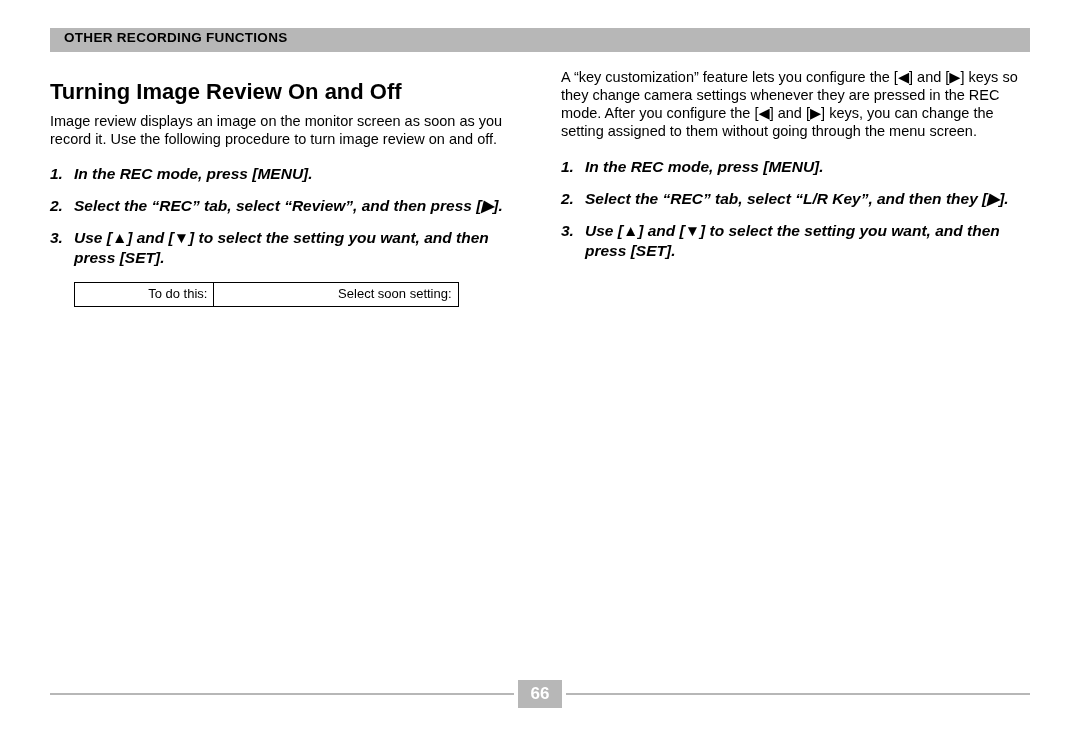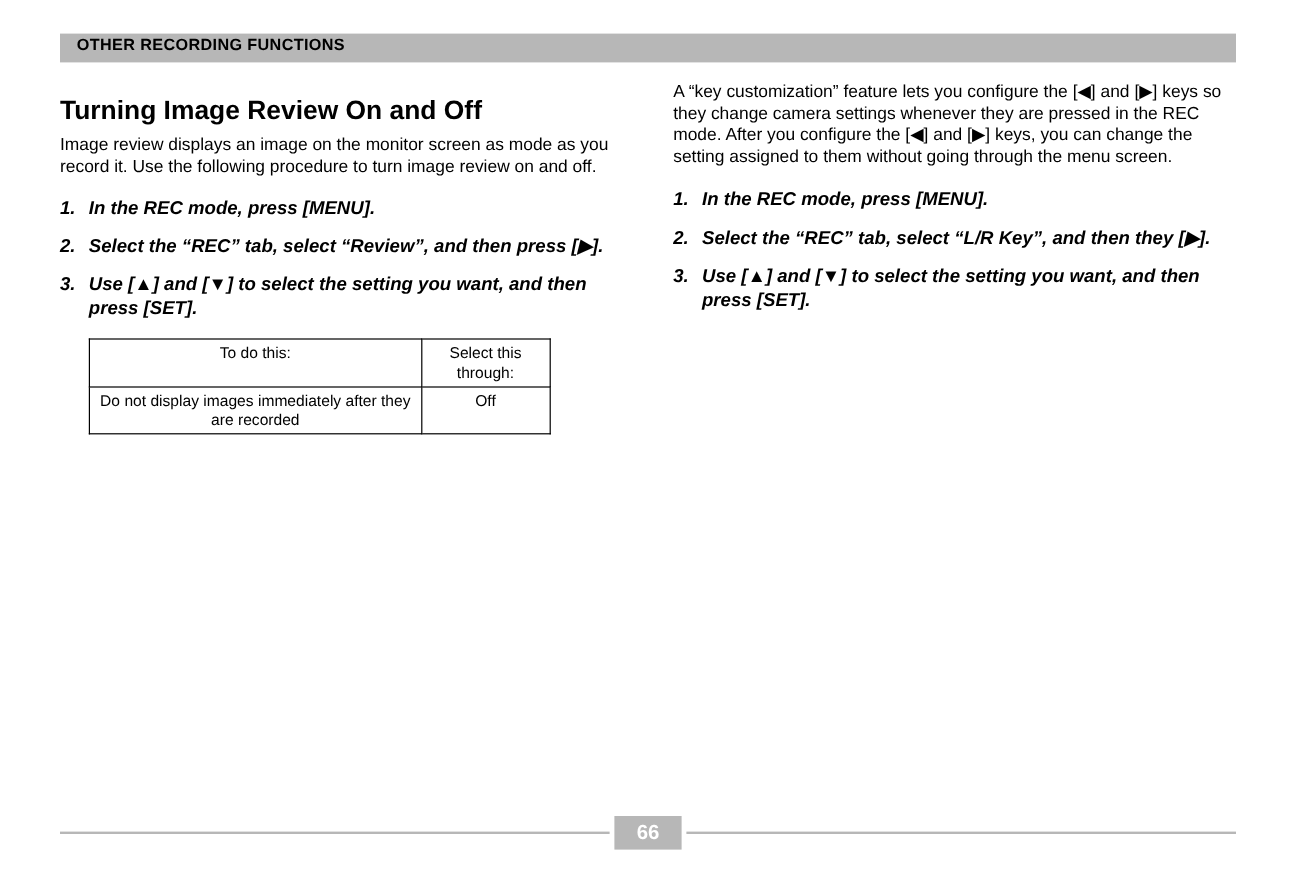--- a/index.html
+++ b/index.html
@@ -75,21 +75,21 @@
   table.settings {
     border-collapse: collapse;
     width: 82%;
     margin-left: 24px;
     margin-top: 6px;
   }
   table.settings th, table.settings td {
     border: 1px solid #000;
     font-size: 13px;
     font-weight: normal;
-    text-align: center;
+    text-align: right;
     padding: 3px 6px;
     line-height: 1.25;
     vertical-align: top;
   }
   table.settings th {
     font-weight: normal;
   }
   .footer {
     position: absolute;
     left: 50px;
@@ -103,70 +103,66 @@
   .footer .line {
     flex: 1;
     height: 2px;
     background: #b7b7b7;
   }
   .footer .pagebox {
     background: #b7b7b7;
     color: #fff;
     font-weight: bold;
     font-size: 17px;
-    width: 56px;
+    width: 44px;
     height: 28px;
     display: flex;
     align-items: center;
     justify-content: center;
     margin: 0 4px;
   }
 </style>
 </head>
 <body>
 
 <div class="page">
 
   <div class="header-bar">
     <span>Other Recording Functions</span>
   </div>
 
   <div class="columns">
 
     <div class="col">
       <h2 class="section-title">Turning Image Review On and Off</h2>
-      <p class="intro">Image review displays an image on the monitor screen as mode as you record it. Use the following procedure to turn image review on and off.</p>
+      <p class="intro">Image review displays an image on the monitor screen as soon as you record it. Use the following procedure to turn image review on and off.</p>
 
       <ol class="steps">
         <li>
           <span class="num">1.</span>
           <span class="text">In the REC mode, press [MENU].</span>
         </li>
         <li>
           <span class="num">2.</span>
           <span class="text">Select the “REC” tab, select “Review”, and then press [▶].</span>
         </li>
         <li>
           <span class="num">3.</span>
           <span class="text">Use [▲] and [▼] to select the setting you want, and then press [SET].</span>
         </li>
       </ol>
 
       <table class="settings">
         <thead>
           <tr>
             <th>To do this:</th>
-            <th>Select this through:</th>
+            <th>Select soon setting:</th>
           </tr>
         </thead>
         <tbody>
-          <tr>
-            <td>Do not display images immediately after they are recorded</td>
-            <td>Off</td>
-          </tr>
         </tbody>
       </table>
     </div>
 
     <div class="col">
       <p class="intro">A “key customization” feature lets you configure the [◀] and [▶] keys so they change camera settings whenever they are pressed in the REC mode. After you configure the [◀] and [▶] keys, you can change the setting assigned to them without going through the menu screen.</p>
 
       <ol class="steps">
         <li>
           <span class="num">1.</span>

